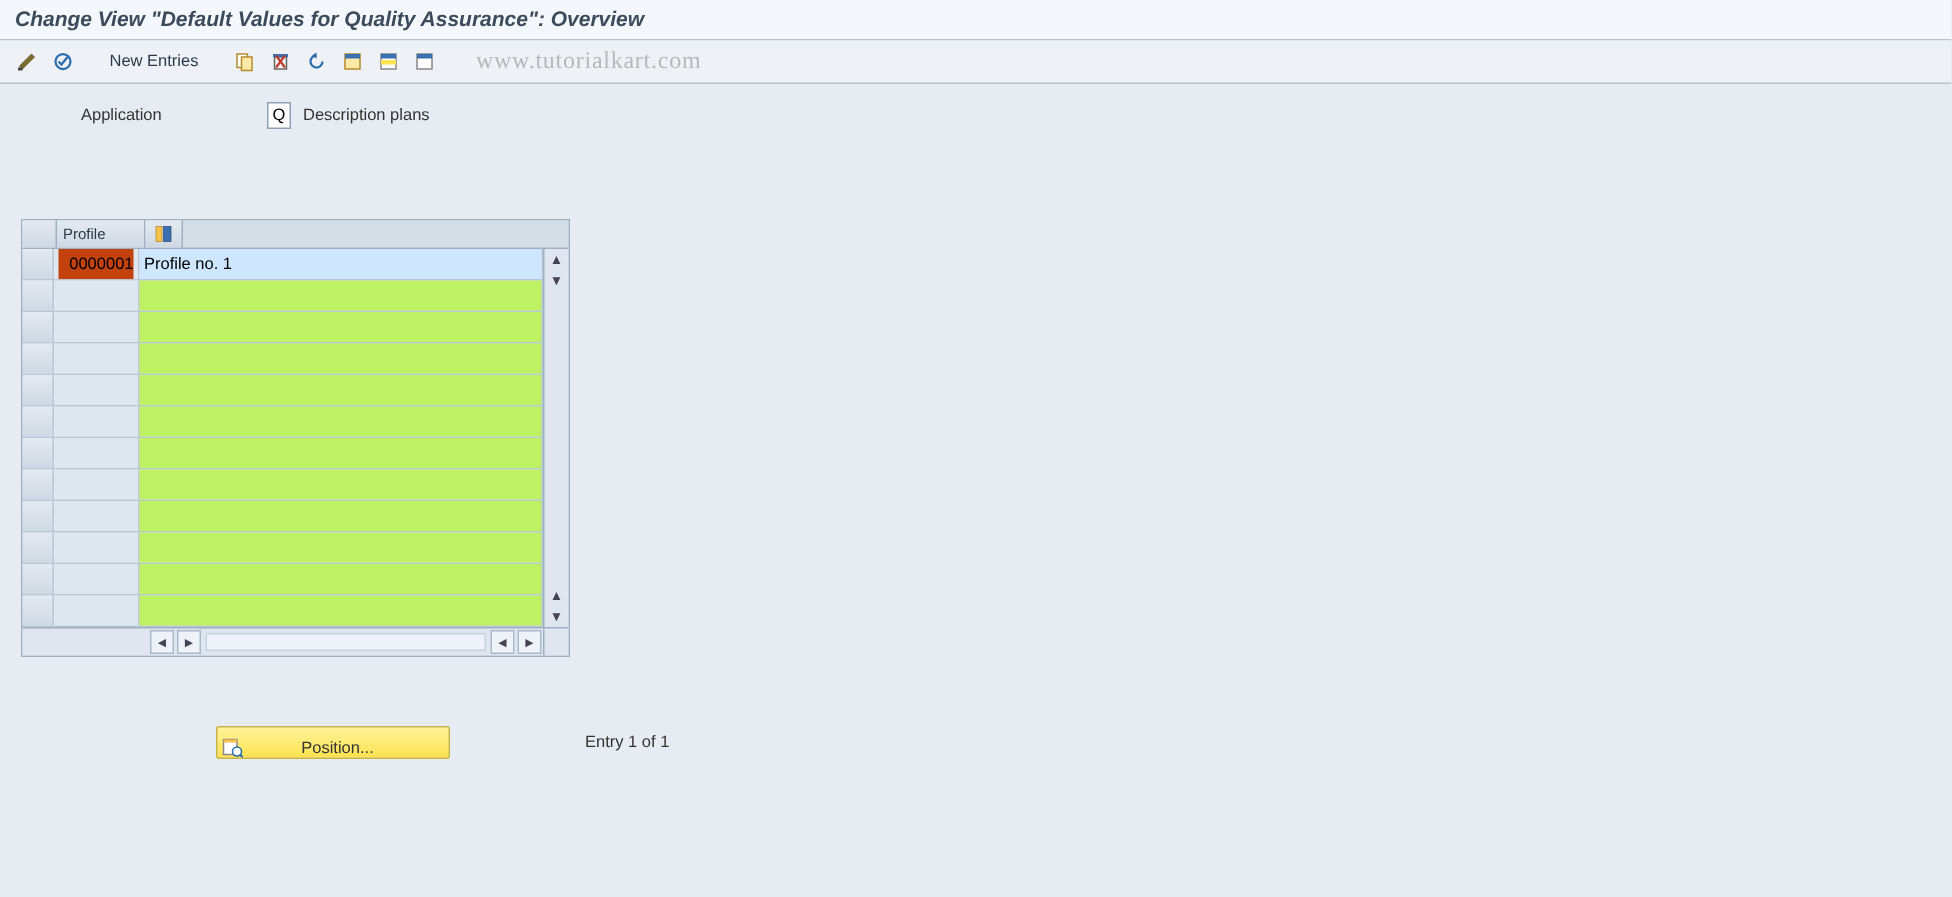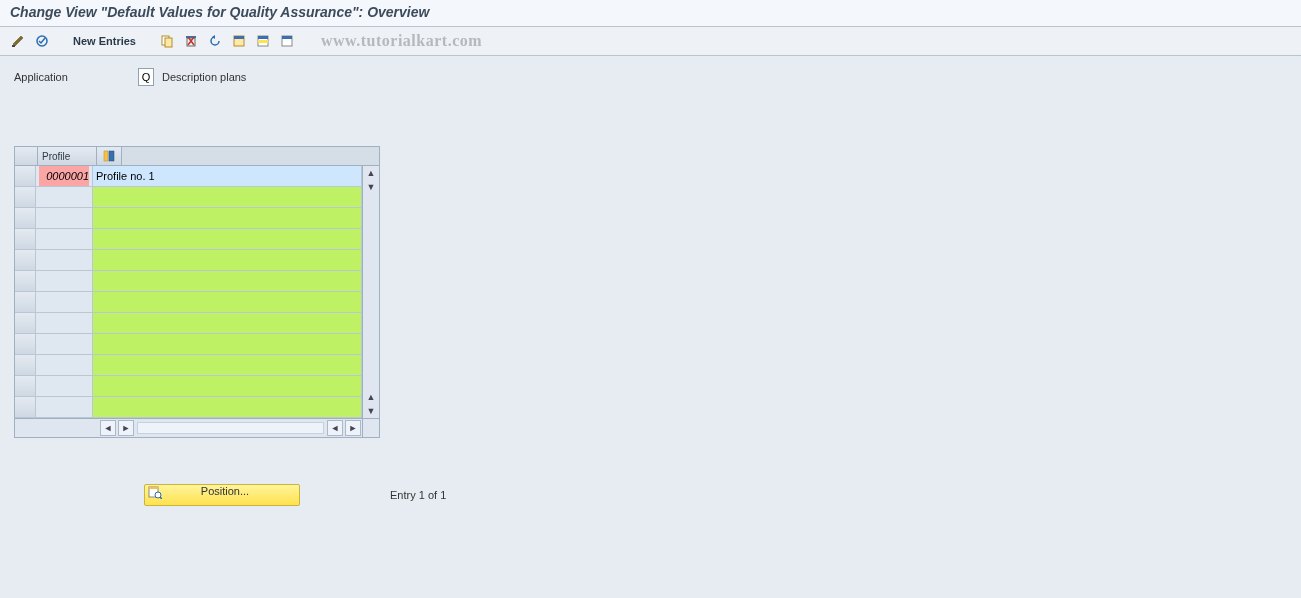--- a/index.html
+++ b/index.html
@@ -23,21 +23,20 @@
     color: #3c4b5b;
   }
   .toolbar {
     display: flex;
     align-items: center;
     gap: 4px;
     padding: 3px 8px;
     background: #eef2f7;
     border-bottom: 1px solid #b8c4d0;
     height: 22px;
-    font-weight: bold;
   }
   .tb-btn {
     display: inline-flex;
     align-items: center;
     justify-content: center;
     width: 18px;
     height: 18px;
     border: 1px solid transparent;
     border-radius: 2px;
     cursor: pointer;
@@ -65,20 +64,21 @@
   .field-row {
     display: flex;
     align-items: center;
     gap: 4px;
     margin-bottom: 60px;
   }
   .field-label {
     width: 120px;
     font-size: 11px;
     color: #333;
+    margin-left: 40px;
   }
   .field-input {
     width: 12px;
     height: 16px;
     border: 1px solid #8fa2b5;
     background: #fff;
     font-size: 11px;
     text-align: center;
     padding: 0 1px;
   }
@@ -141,21 +141,21 @@
   .c-profile input{
     width:100%; border:none; background:transparent; text-align:right;
     font-size:11px; padding:0; height:100%; outline:none;
   }
   .c-desc { flex:1; background:#bef264; padding:0; }
   .c-desc input{
     width:100%; height:100%; border:none; background:transparent;
     font-size:11px; padding:0 3px; outline:none;
   }
   .row.filled .c-desc input { background:#cfe6ff; }
-  .row.filled .c-profile input { background:#fca5a5;font-style:italic; }
+  .row.filled .c-profile input { background:#c2410c; }
 
   .vscroll {
     width: 16px;
     background: #dfe6ef;
     border-left: 1px solid #9fb0c2;
     display:flex; flex-direction:column;
     align-items:center;
   }
   .vscroll .arrow {
     width: 100%; height: 14px;
@@ -180,21 +180,21 @@
   .tbl-footer .htrack { flex:1; height:10px; margin:0 2px; background:#eef3f9; border:1px solid #c6d1de; }
   .tbl-footer .corner { width:16px; height:100%; border-left:1px solid #9fb0c2; }
 
   .bottom-row {
     display:flex; align-items:center;
     margin-top: 46px;
     margin-left: 130px;
     gap: 90px;
   }
   .position-btn {
-    display:flex; align-items:flex-start;
+    display:flex; align-items:flex-end;
     width: 154px; height: 20px;
     background: linear-gradient(#fff49a,#ffe24f);
     border: 1px solid #c9b53a;
     border-radius: 2px;
     cursor:pointer;
     font-size:11px;
   }
   .position-btn .pb-icon {
     width: 20px; display:flex; justify-content:center; align-items:center;
   }

